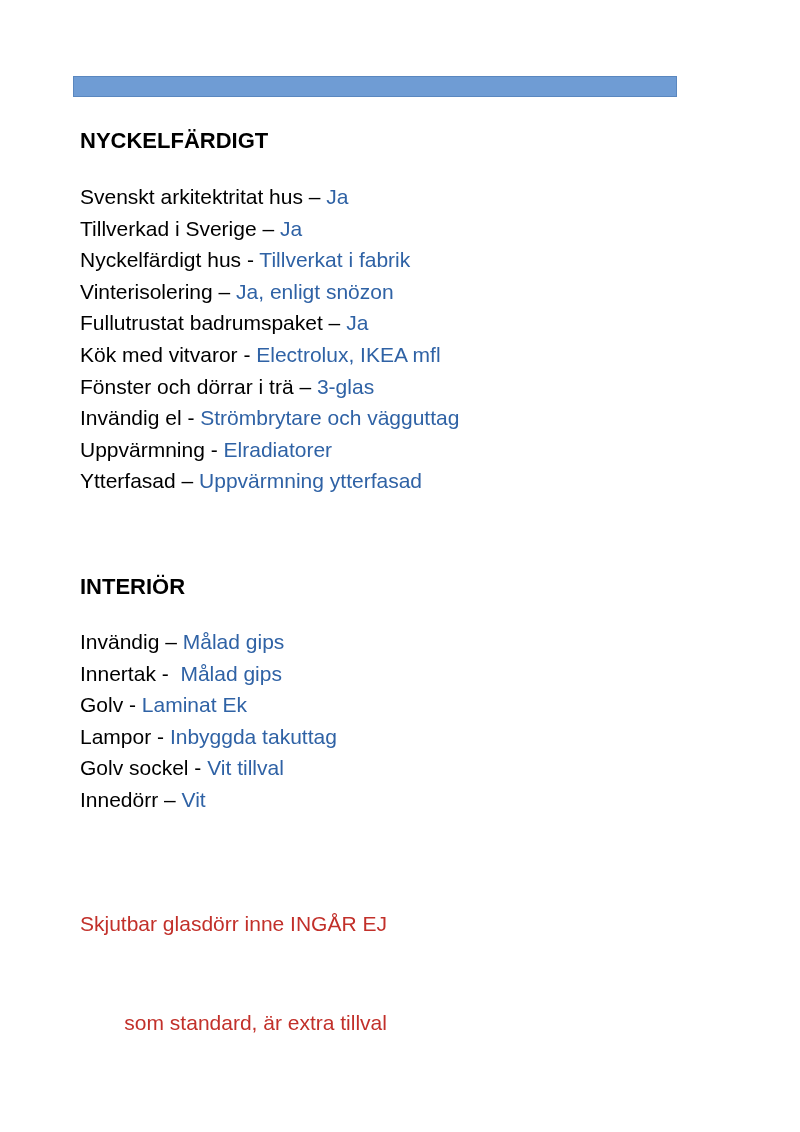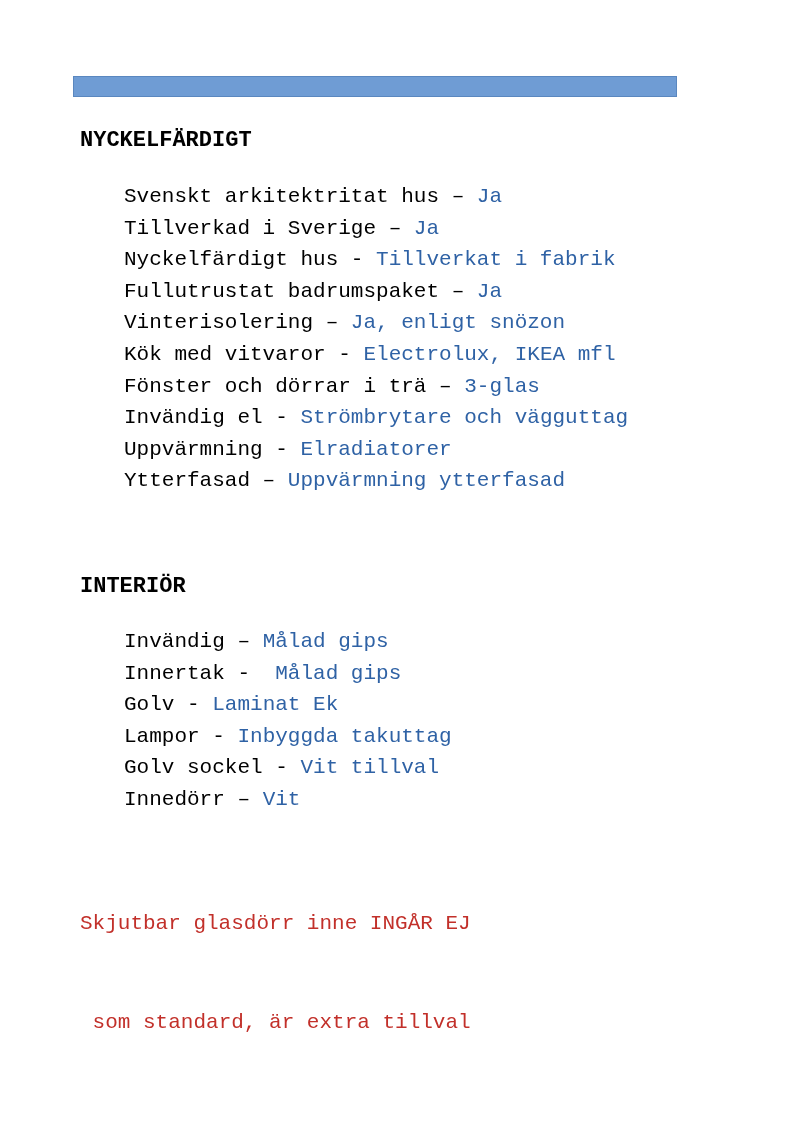--- a/index.html
+++ b/index.html
@@ -1,21 +1,21 @@
 <!DOCTYPE html>
 <html style="--bar-fill: #6f9cd4; --bar-border: #5a87bf; --label-color: #000000; --value-color: #2f62a5; --notice-color: #c2302a;"><head>
 <meta charset="utf-8">
 <style>
   html, body { margin: 0; padding: 0; background: #ffffff; }
   .page {
     position: relative;
     width: 800px;
     height: 1132px;
     background: #ffffff;
-    font-family: Liberation Mono, monospace;
+    font-family: Liberation Sans, sans-serif;
     color: #000000;
     overflow: hidden;
   }
   .accent-bar {
     position: absolute;
     left: 73px;
     width: 604px;
     height: 21px;
     background: var(--bar-fill, #6f9cd4);
     border: 1px solid var(--bar-border, #5a87bf);
@@ -43,21 +43,21 @@
   .spec-list {
     position: absolute;
     left: 80px;
     right: 60px;
     font-size: 21px;
     line-height: 31.6px;
   }
   .list-1 { top: 181px; }
   .list-2 { top: 626px; }
   .spec-line { white-space: pre-wrap; }
-  .spec-line .label { color: var(--label-color, #000000); margin-left: 44px; }
+  .spec-line .label { color: var(--label-color, #000000); }
   .spec-line .value { color: var(--value-color, #2f62a5); }
   .notice {
     position: absolute;
     left: 80px;
     top: 841px;
     font-size: 21px;
     line-height: 33px;
     color: var(--notice-color, #c2302a);
     white-space: pre;
     text-align: right;
@@ -69,22 +69,22 @@
 <div class="page">
 
   <div class="accent-bar top-bar"></div>
 
   <div class="section-title title-1">NYCKELFÄRDIGT</div>
 
   <div class="spec-list list-1">
       <div class="spec-line"><span class="label">Svenskt arkitektritat hus – </span><span class="value">Ja</span></div>
       <div class="spec-line"><span class="label">Tillverkad i Sverige – </span><span class="value">Ja</span></div>
       <div class="spec-line"><span class="label">Nyckelfärdigt hus - </span><span class="value">Tillverkat i fabrik</span></div>
+      <div class="spec-line"><span class="label">Vinterisolering – </span><span class="value">Ja, enligt snözon</span></div>
       <div class="spec-line"><span class="label">Fullutrustat badrumspaket – </span><span class="value">Ja</span></div>
-      <div class="spec-line"><span class="label">Vinterisolering – </span><span class="value">Ja, enligt snözon</span></div>
       <div class="spec-line"><span class="label">Kök med vitvaror - </span><span class="value">Electrolux, IKEA mfl</span></div>
       <div class="spec-line"><span class="label">Fönster och dörrar i trä – </span><span class="value">3-glas</span></div>
       <div class="spec-line"><span class="label">Invändig el - </span><span class="value">Strömbrytare och vägguttag</span></div>
       <div class="spec-line"><span class="label">Uppvärmning - </span><span class="value">Elradiatorer</span></div>
       <div class="spec-line"><span class="label">Ytterfasad – </span><span class="value">Uppvärmning ytterfasad</span></div>
     </div>
 
   <div class="section-title title-2">INTERIÖR</div>
 
   <div class="spec-list list-2">

